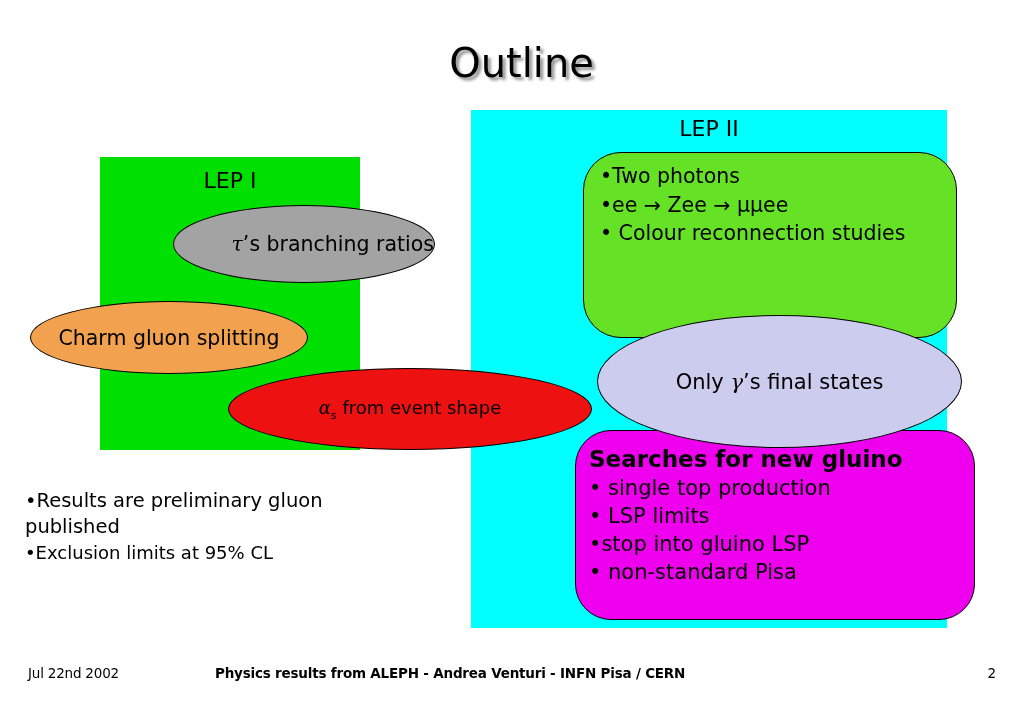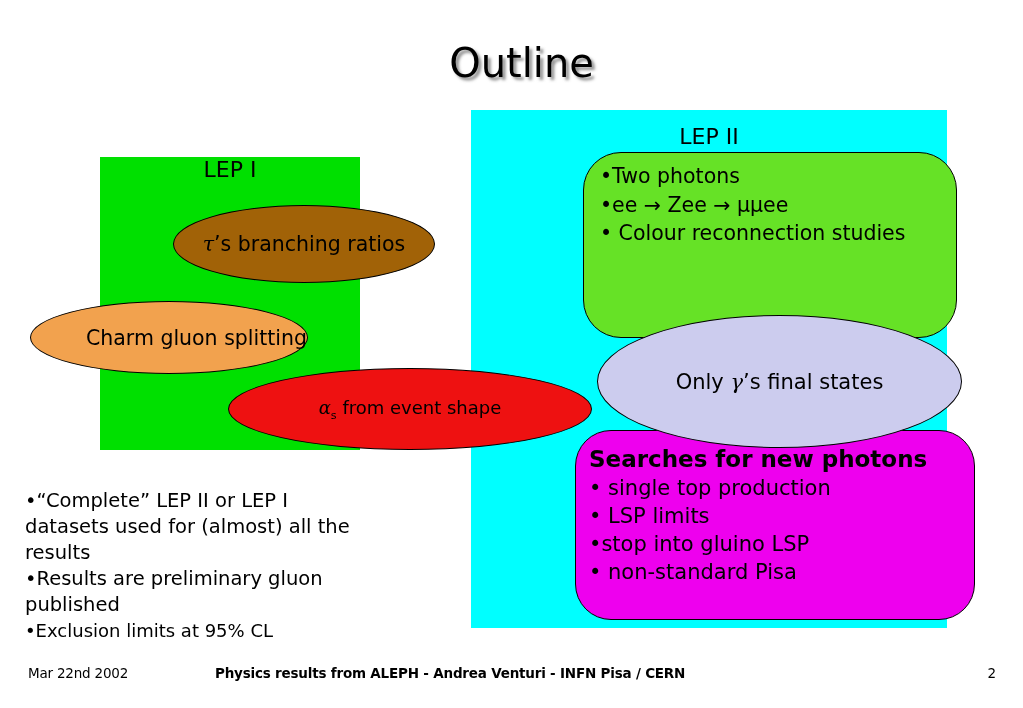--- a/index.html
+++ b/index.html
@@ -8,23 +8,23 @@
     font-family:"DejaVu Sans", sans-serif; color:#000; overflow:hidden;
   }
   .slide-title {
     position:absolute; top:30px; left:0; width:100%; text-align:center;
     font-size:40px; font-weight:400; margin:10px;
     text-shadow:3px 3px 3px rgba(110,110,110,0.75);
   }
   .region { position:absolute; }
   .region-label { text-align:center; font-size:22px; }
   .cyan-region   { left:471px; top:110px; width:476px; height:518px; z-index:1; }
-  .cyan-region .region-label { padding-top:14px; }
+  .cyan-region .region-label { padding-top:6px; }
   .lep1-region   { left:100px; top:157px; width:260px; height:293px; z-index:1; }
-  .lep1-region .region-label { }
+  .lep1-region .region-label { padding-top:11px; }
 
   .rounded-box { position:absolute; border:1.5px solid #000; box-sizing:border-box; }
   .standard-box { left:583px; top:152px; width:374px; height:186px; border-radius:38px; z-index:2; padding:9px 6px 0 16px; }
   .searches-box { left:575px; top:430px; width:400px; height:190px; border-radius:36px; z-index:3; padding:13px 4px 0 13px; }
   .box-title { font-size:22px; font-weight:bold; line-height:29px; }
   .searches-box .box-title { font-size:23px; line-height:30px; }
   .box-line  { font-size:20.5px; line-height:28.5px; }
   .searches-box .box-line { font-size:21px; line-height:28px; }
 
   .ellipse {
@@ -63,48 +63,47 @@
     <div class="region-label">LEP I</div>
   </div>
 
   <div class="rounded-box standard-box" style="background-color: rgb(102, 226, 38);">
     <div class="box-line">•Two photons</div>
     <div class="box-line">•ee → Zee → μμee</div>
     <div class="box-line">• Colour reconnection studies</div>
   </div>
 
   <div class="rounded-box searches-box" style="background-color: rgb(238, 0, 238);">
-    <div class="box-title">Searches for new photons</div>
+    <div class="box-title">Searches for new gluino</div>
     <div class="box-line">• single top production</div>
     <div class="box-line">• LSP limits</div>
     <div class="box-line">•stop into gluino LSP</div>
     <div class="box-line">• non-standard Pisa</div>
   </div>
 
   <div class="ellipse gamma-ellipse" style="background-color: rgb(204, 204, 238);">
     <span><span>Only </span><span class="greek">γ</span><span>’s final states</span></span>
   </div>
 
-  <div class="ellipse tau-ellipse" style="background-color: #a16207;">
+  <div class="ellipse tau-ellipse" style="background-color: #a3a3a3; justify-content: flex-end;">
     <span><span class="greek">τ</span><span>’s branching ratios</span></span>
   </div>
 
-  <div class="ellipse charm-ellipse" style="background-color: rgb(242, 162, 78); justify-content: flex-end;">
+  <div class="ellipse charm-ellipse" style="background-color: rgb(242, 162, 78);">
     <span>Charm gluon splitting</span>
   </div>
 
   <div class="ellipse alpha-ellipse" style="background-color: rgb(238, 17, 17);">
     <span><span class="greek">α</span><sub>s</sub><span> from event shape</span></span>
   </div>
 
   <div class="notes">
-    <div class="note-line">•“Complete” LEP II or LEP I datasets used for (almost) all the results</div>
     <div class="note-line">•Results are preliminary gluon published</div>
     <div class="note-line note-small">•Exclusion limits at 95% CL</div>
   </div>
 
   <div class="footer">
-    <span class="footer-date">Mar 22nd 2002</span>
+    <span class="footer-date">Jul 22nd 2002</span>
     <span class="footer-center">Physics results from ALEPH - Andrea Venturi - INFN Pisa / CERN</span>
     <span class="footer-page">2</span>
   </div>
 
 </div>
 
 </body></html>

